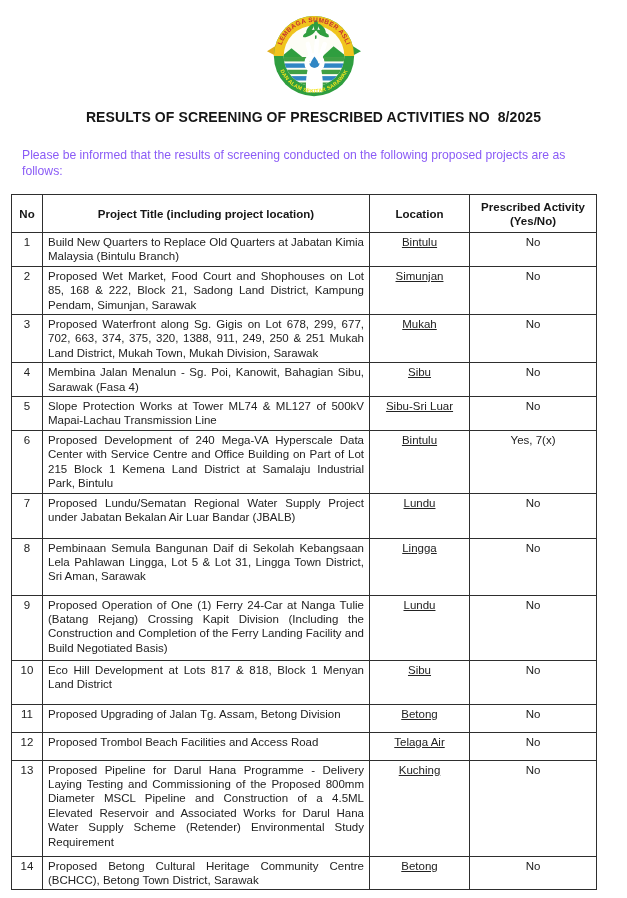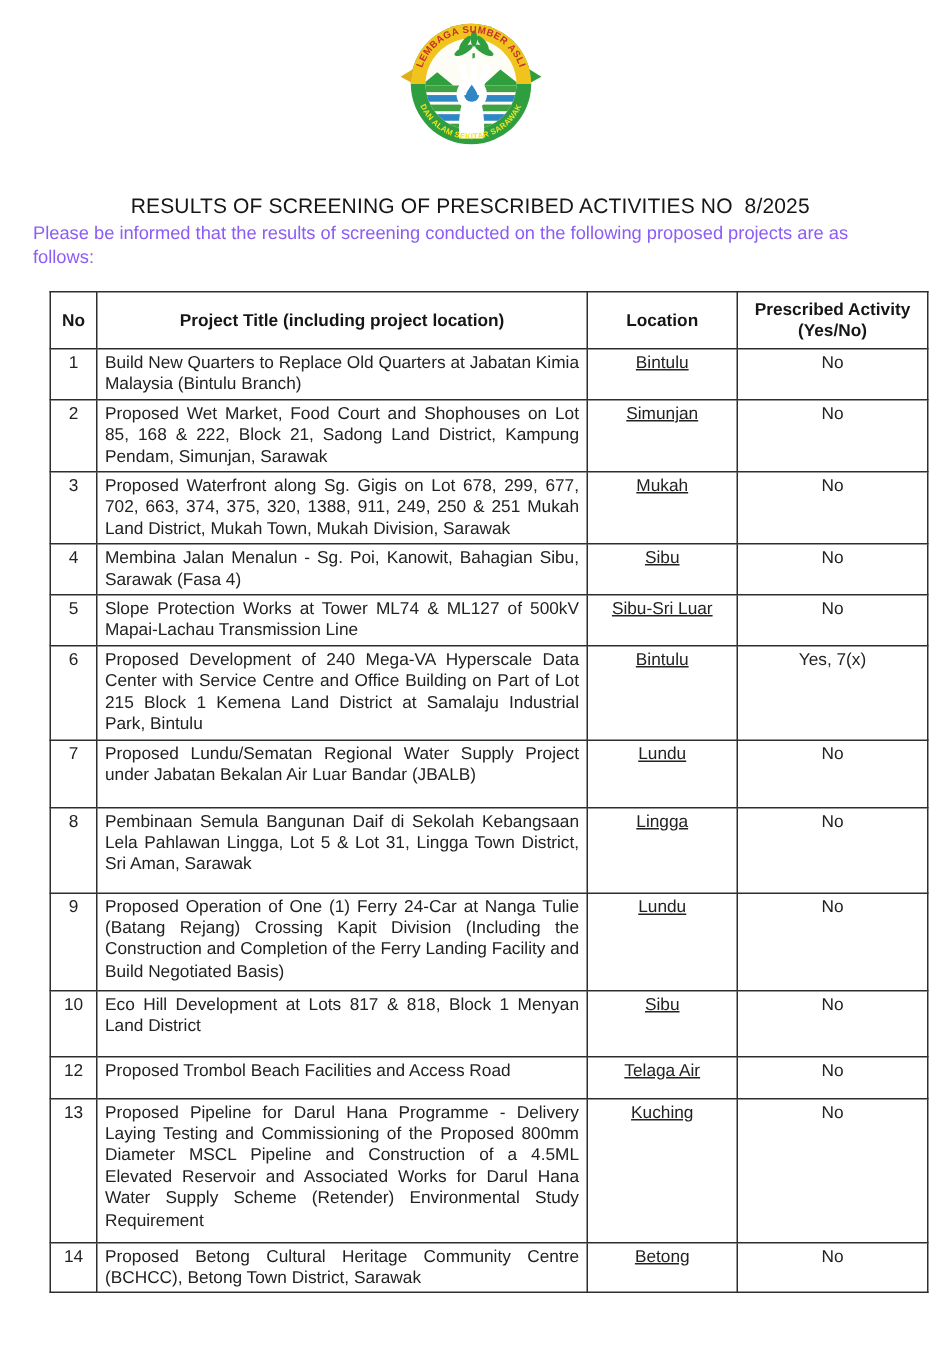--- a/index.html
+++ b/index.html
@@ -11,31 +11,31 @@
     position:relative;
     overflow:hidden;
   }
   .page { position:relative; width:627px; height:898px; background:#fff; }
 
   .logo-wrap { position:absolute; top:12px; left:50%; transform:translateX(-50%); width:100px; height:92px; }
   .logo-wrap svg { width:100%; height:100%; display:block; }
 
   .doc-title {
     position:absolute; top:109px; left:0; width:627px;
-    text-align:center; font-weight:normal; font-size:14px;
-    white-space:pre-wrap; letter-spacing:0.1px; color:#161616;margin-top:20px;
+    text-align:center; font-weight:bold; font-size:14px;
+    white-space:pre-wrap; letter-spacing:0.1px; color:#161616;
   }
 
   .doc-intro {
     position:absolute; top:147px; left:22px; width:584px;
     font-size:12.2px; line-height:16px; color:#8b5cf6;
   }
 
   table.screening {
-    position:absolute; top:194px; left:33px; width:585px;
+    position:absolute; top:194px; left:11px; width:585px;
     border-collapse:collapse; table-layout:fixed;
     font-size:11.5px; line-height:14.4px; color:#222;padding-left:36px;
   }
   table.screening th, table.screening td {
     border:1.5px solid #2e2e2e;
   }
   table.screening th {
     font-weight:bold; text-align:center; vertical-align:middle;
     padding:3px 6px; font-size:11.5px; line-height:14px; color:#161616;
   }
@@ -185,20 +185,26 @@
         <td class="c-loc">Lundu</td>
         <td class="c-act">No</td>
       </tr>
       <tr style="height:44px">
         <td class="c-no">10</td>
         <td class="c-title">Eco Hill Development at Lots 817 &amp; 818, Block 1 Menyan Land District</td>
         <td class="c-loc">Sibu</td>
         <td class="c-act">No</td>
       </tr>
       <tr style="height:28px">
+        <td class="c-no">11</td>
+        <td class="c-title">Proposed Upgrading of Jalan Tg. Assam, Betong Division</td>
+        <td class="c-loc">Betong</td>
+        <td class="c-act">No</td>
+      </tr>
+      <tr style="height:28px">
         <td class="c-no">12</td>
         <td class="c-title">Proposed Trombol Beach Facilities and Access Road</td>
         <td class="c-loc">Telaga Air</td>
         <td class="c-act">No</td>
       </tr>
       <tr style="height:96px">
         <td class="c-no">13</td>
         <td class="c-title">Proposed Pipeline for Darul Hana Programme - Delivery Laying Testing and Commissioning of the Proposed 800mm Diameter MSCL Pipeline and Construction of a 4.5ML Elevated Reservoir and Associated Works for Darul Hana Water Supply Scheme (Retender) Environmental Study Requirement</td>
         <td class="c-loc">Kuching</td>
         <td class="c-act">No</td>

